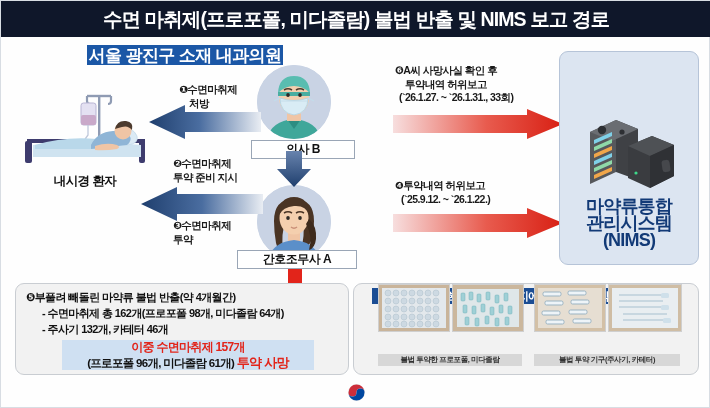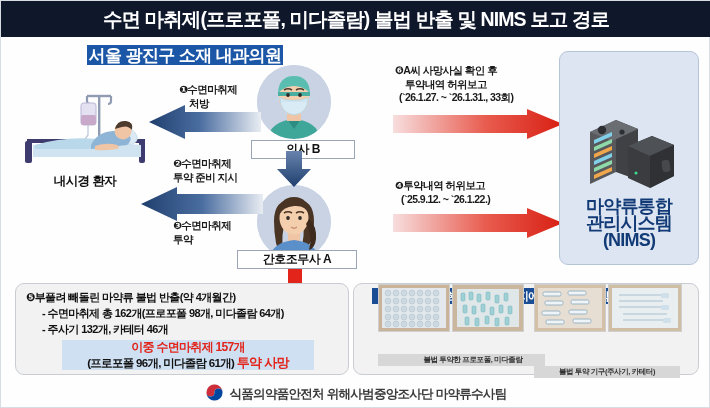--- a/index.html
+++ b/index.html
@@ -121,22 +121,22 @@
     position:absolute;left:18px;top:4px;width:308px;height:16px;
     background:#1b4d94;display:flex;align-items:center;justify-content:center;
   }
   .evid-header .txt{color:#fff;font-size:11.5px;font-weight:bold;letter-spacing:-0.7px;}
   .photo{position:absolute;top:0;height:46px;border:0.8px solid #cfcfcf;overflow:hidden;}
   .cap{
     position:absolute;top:70px;height:12px;background:#d7d7d7;
     display:flex;align-items:center;justify-content:center;
     font-size:7.5px;font-weight:bold;color:#333;letter-spacing:-0.4px;white-space:nowrap;
   }
-  .cap-left{left:24px;width:144px;padding-left:23px;}
-  .cap-right{left:180px;width:146px;margin-top:12px;}
+  .cap-left{left:24px;width:144px;}
+  .cap-right{left:180px;width:146px;}
 
   
   .footer{
     position:absolute;left:0;top:380px;width:710px;height:26px;
     display:flex;align-items:center;justify-content:center;gap:7px;
   }
   .footer .txt{font-size:12.5px;font-weight:bold;color:#3b3b3b;letter-spacing:-0.7px;}
 </style>
 </head>
 <body>
@@ -495,16 +495,15 @@
   </div>
 
   <div class="footer">
     <span>
       <svg width="17" height="17" viewBox="0 0 17 17">
         <circle cx="8.5" cy="8.5" r="8" fill="#fff" stroke="#d0d0d0" stroke-width="0.5"></circle>
         <path d="M0.5 8.5 a8 8 0 0 1 16 0 a4 4 0 0 0 -8 0 a4 4 0 0 1 -8 0z" fill="#cd2e3a"></path>
         <path d="M16.5 8.5 a8 8 0 0 1 -16 0 a4 4 0 0 0 8 0 a4 4 0 0 1 8 0z" fill="#0047a0"></path>
       </svg>
     </span>
-    <span class="txt">식품의약품안전처 위해사범중앙조사단 마약류수사팀</span>
   </div>
 
 </div>
 
 </body></html>

